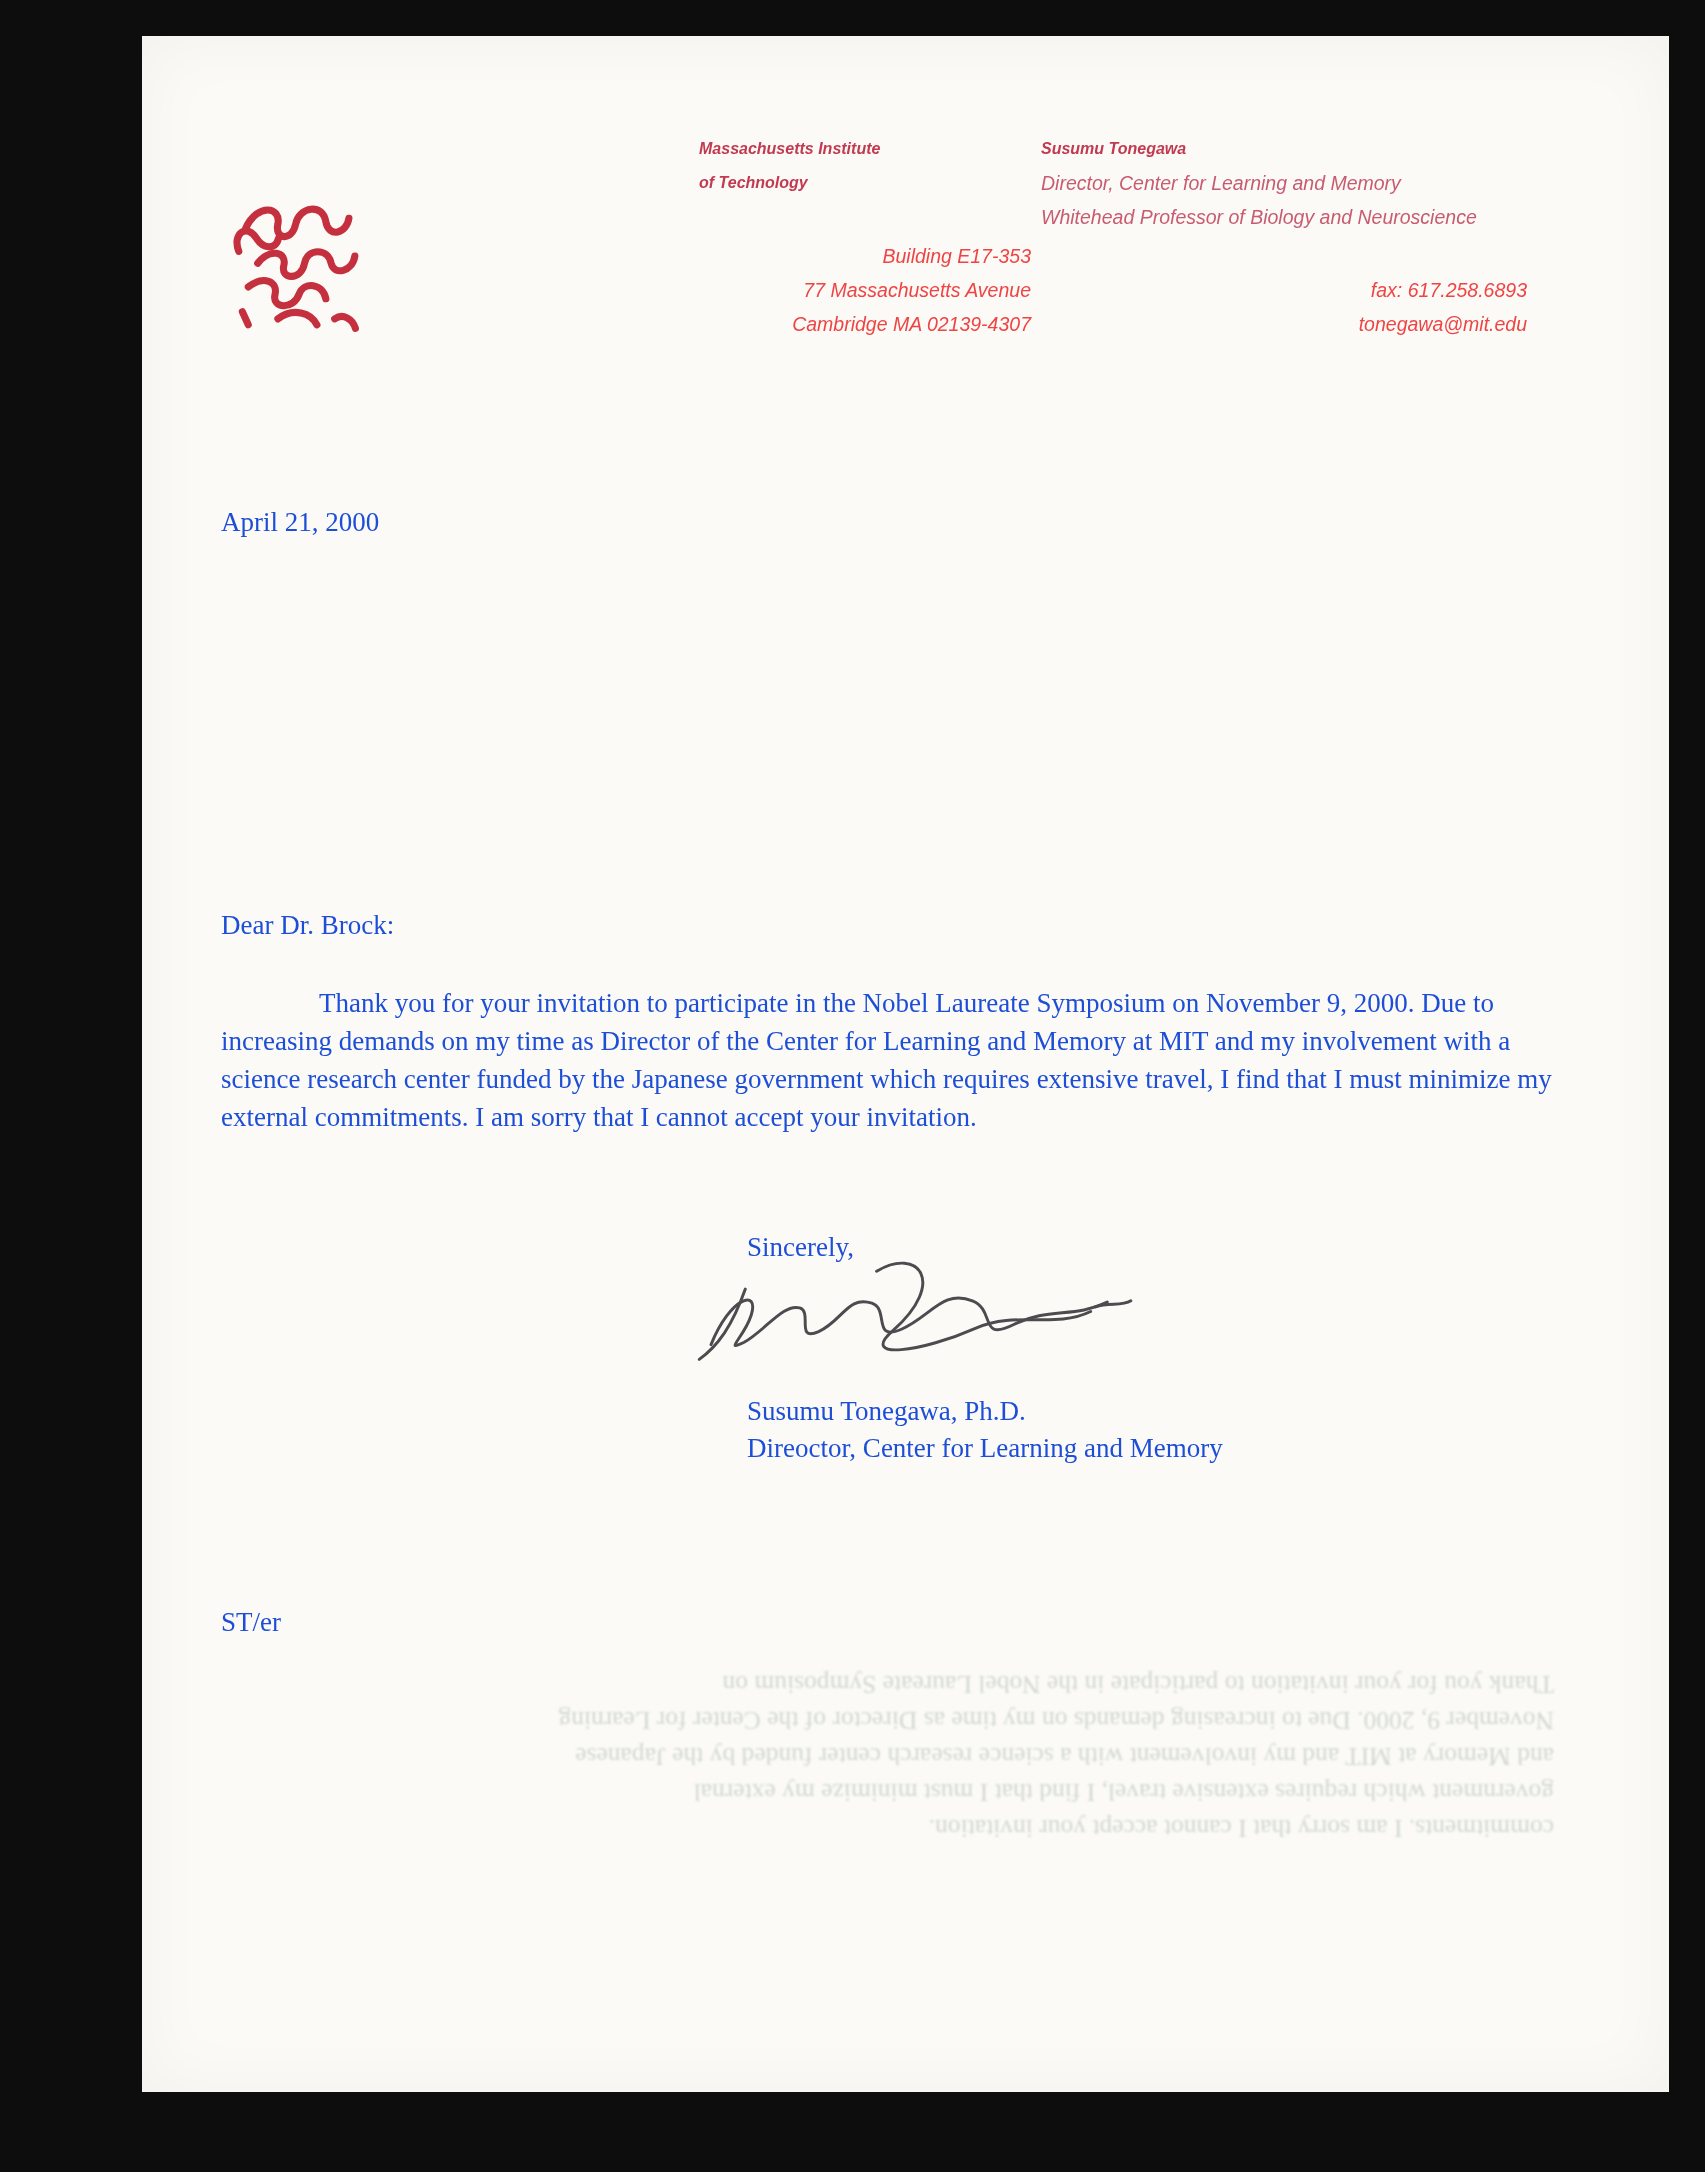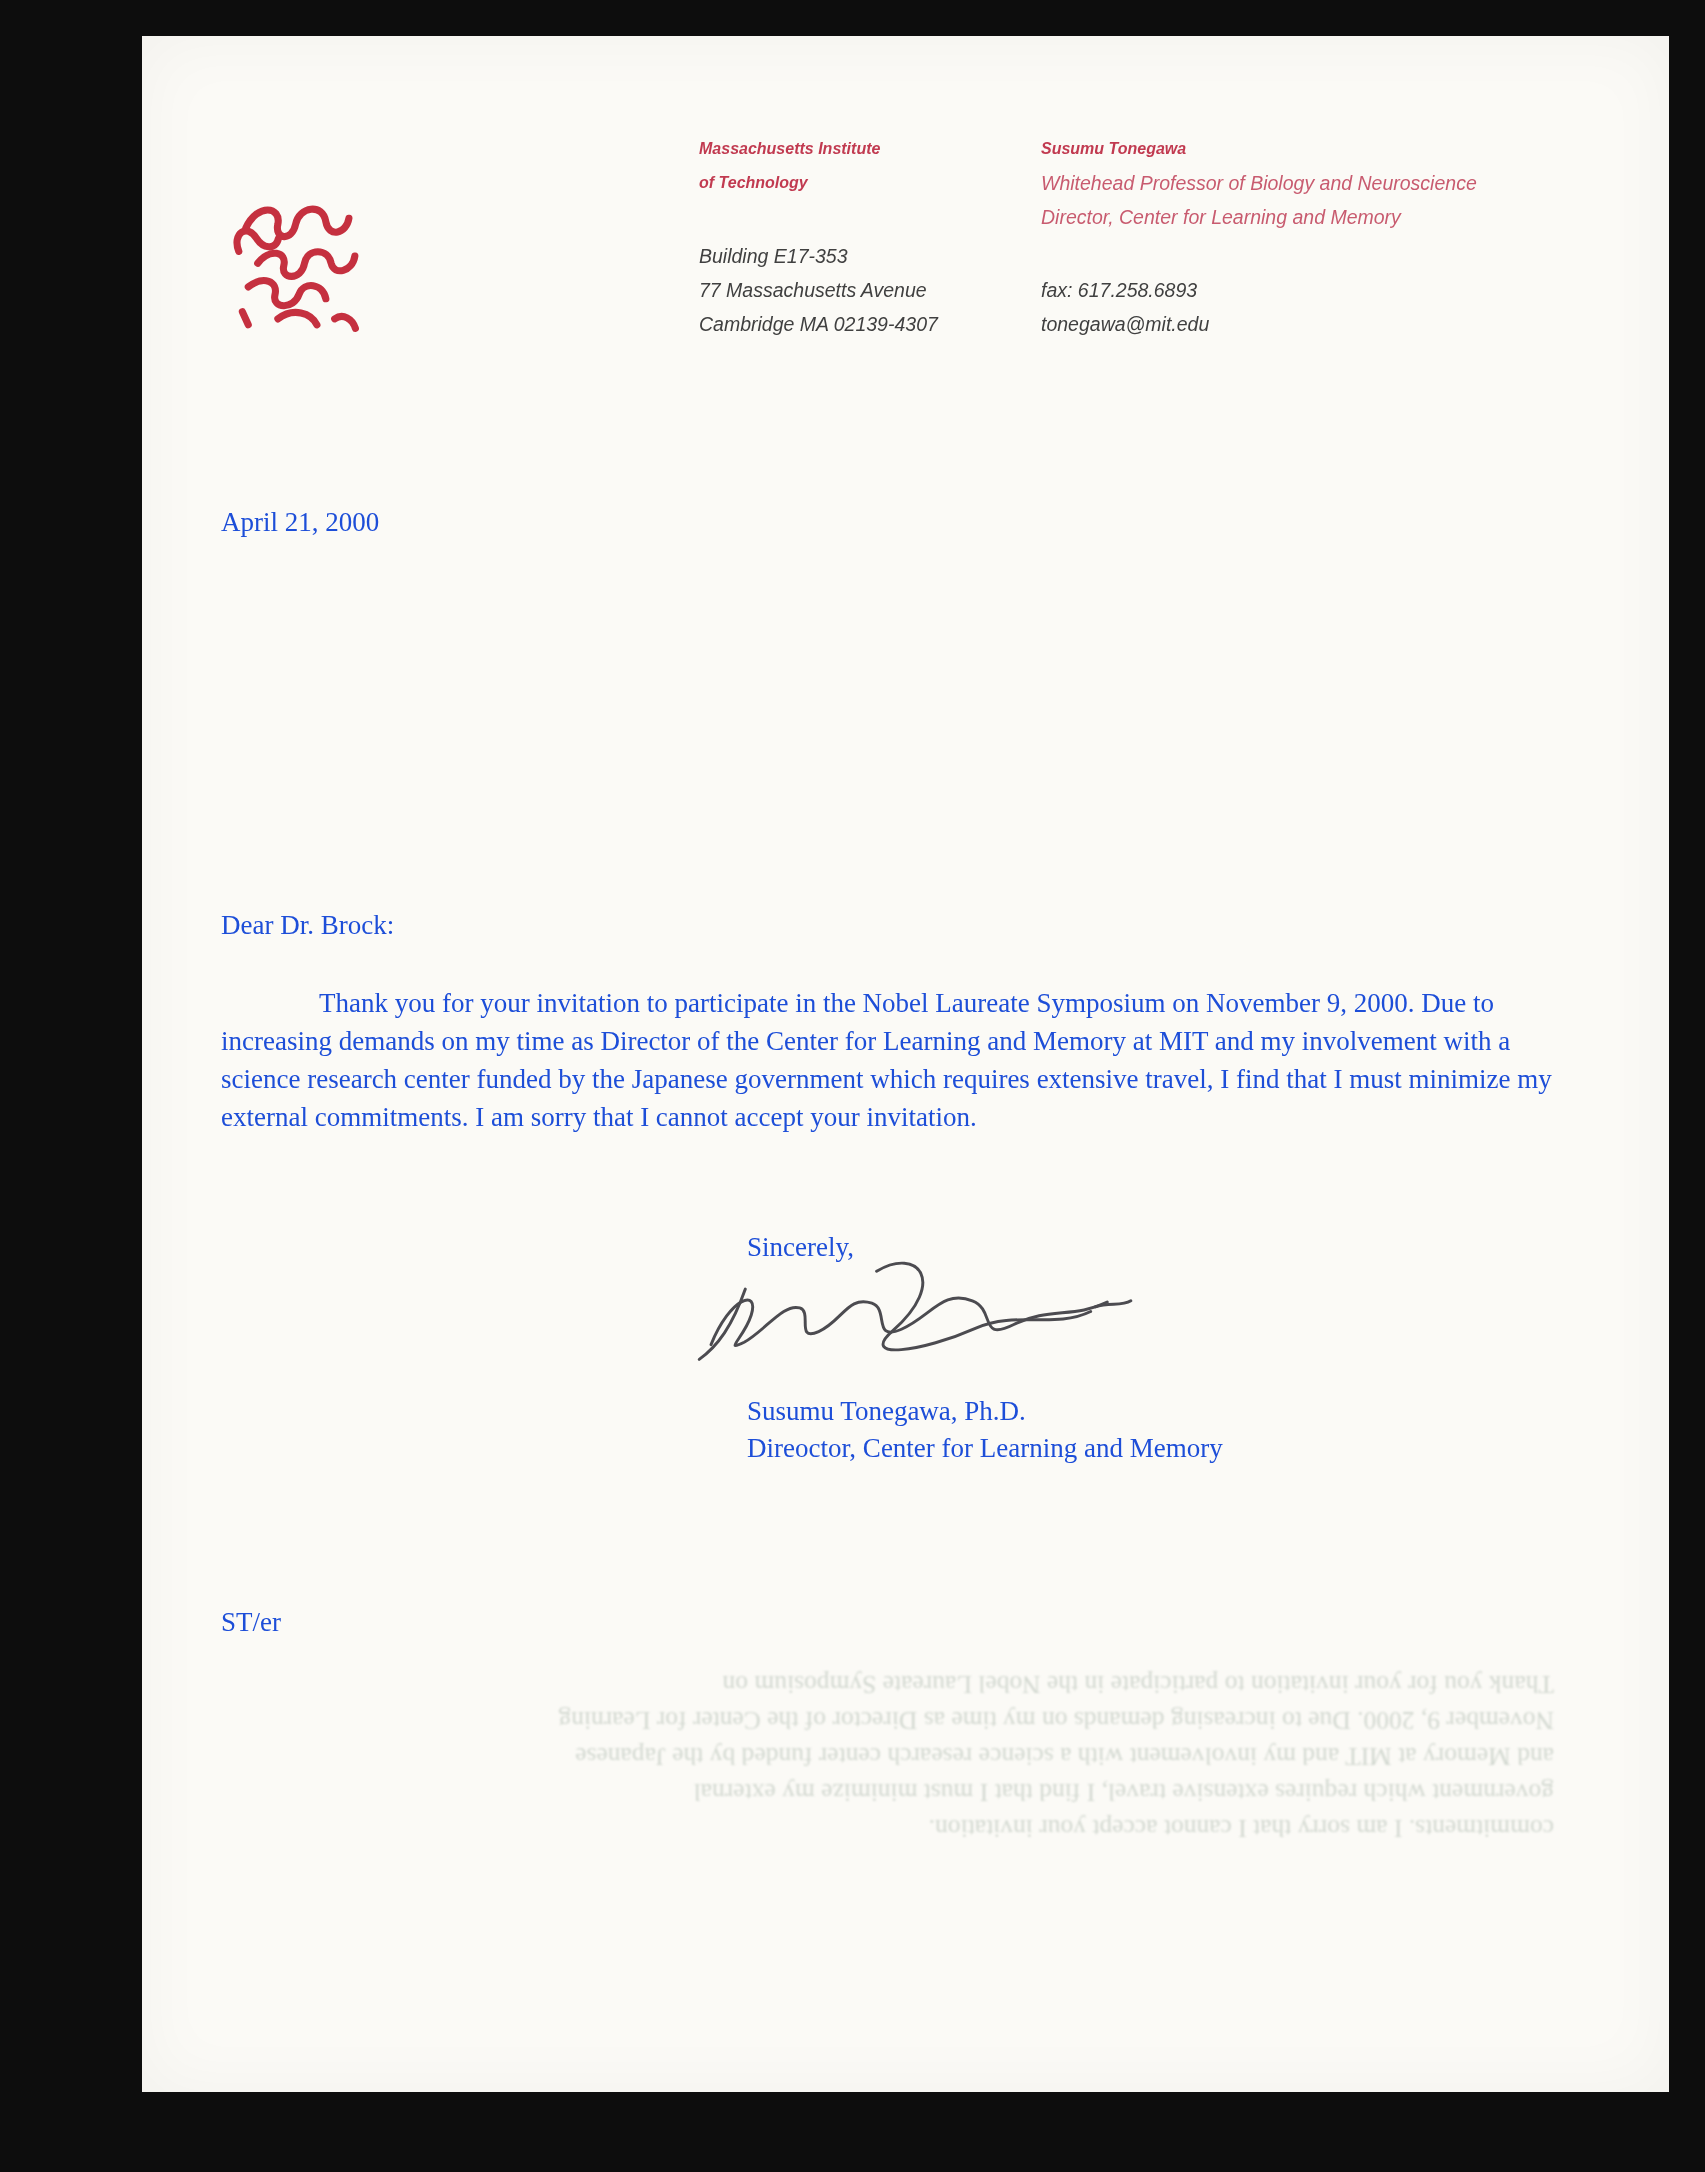--- a/index.html
+++ b/index.html
@@ -38,21 +38,21 @@
   }
   .lh-mid { left:557px; width:332px; }
   .lh-right { left:892px; width:486px;margin-left:7px; }
   .lh-head {
     font-weight:bold; font-size:16px; line-height:34px;
   }
   .lh-sub { line-height:34px; }
   .lh-gap { height:39px; }
   .c-red  { color:#c13a50; }
   .c-redl { color:#c85b6f; }
-  .c-gray { color:#404040; }
+  .c-gray { color:#ef4444;text-align:right; }
   
   .serif {
     font-family:"Liberation Serif", serif;
     color:#1d4ed8;
     font-size:27px; line-height:37px;
   }
   .date      { position:absolute; left:79px; top:468px; }
   .recipient { position:absolute; left:79px; top:663px; line-height:36px; }
   .salutation{ position:absolute; left:79px; top:871px; }
   .body-par  {
@@ -95,22 +95,22 @@
       <div class="lh-head c-red">Massachusetts Institute</div>
       <div class="lh-head c-red">of Technology</div>
       <div class="lh-gap"></div>
       <div class="lh-sub c-gray">Building E17-353</div>
       <div class="lh-sub c-gray">77 Massachusetts Avenue</div>
       <div class="lh-sub c-gray">Cambridge MA 02139-4307</div>
     </div>
 
     <div class="lh-col lh-right">
       <div class="lh-head c-red">Susumu Tonegawa</div>
+      <div class="lh-sub c-redl">Director, Center for Learning and Memory</div>
       <div class="lh-sub c-redl">Whitehead Professor of Biology and Neuroscience</div>
-      <div class="lh-sub c-redl">Director, Center for Learning and Memory</div>
       <div class="lh-gap"></div>
       <div class="lh-sub c-gray">fax: 617.258.6893</div>
       <div class="lh-sub c-gray">tonegawa@mit.edu</div>
     </div>
 
     <div class="serif date">April 21, 2000</div>
 
 
     <div class="serif salutation">Dear Dr. Brock:</div>
 

